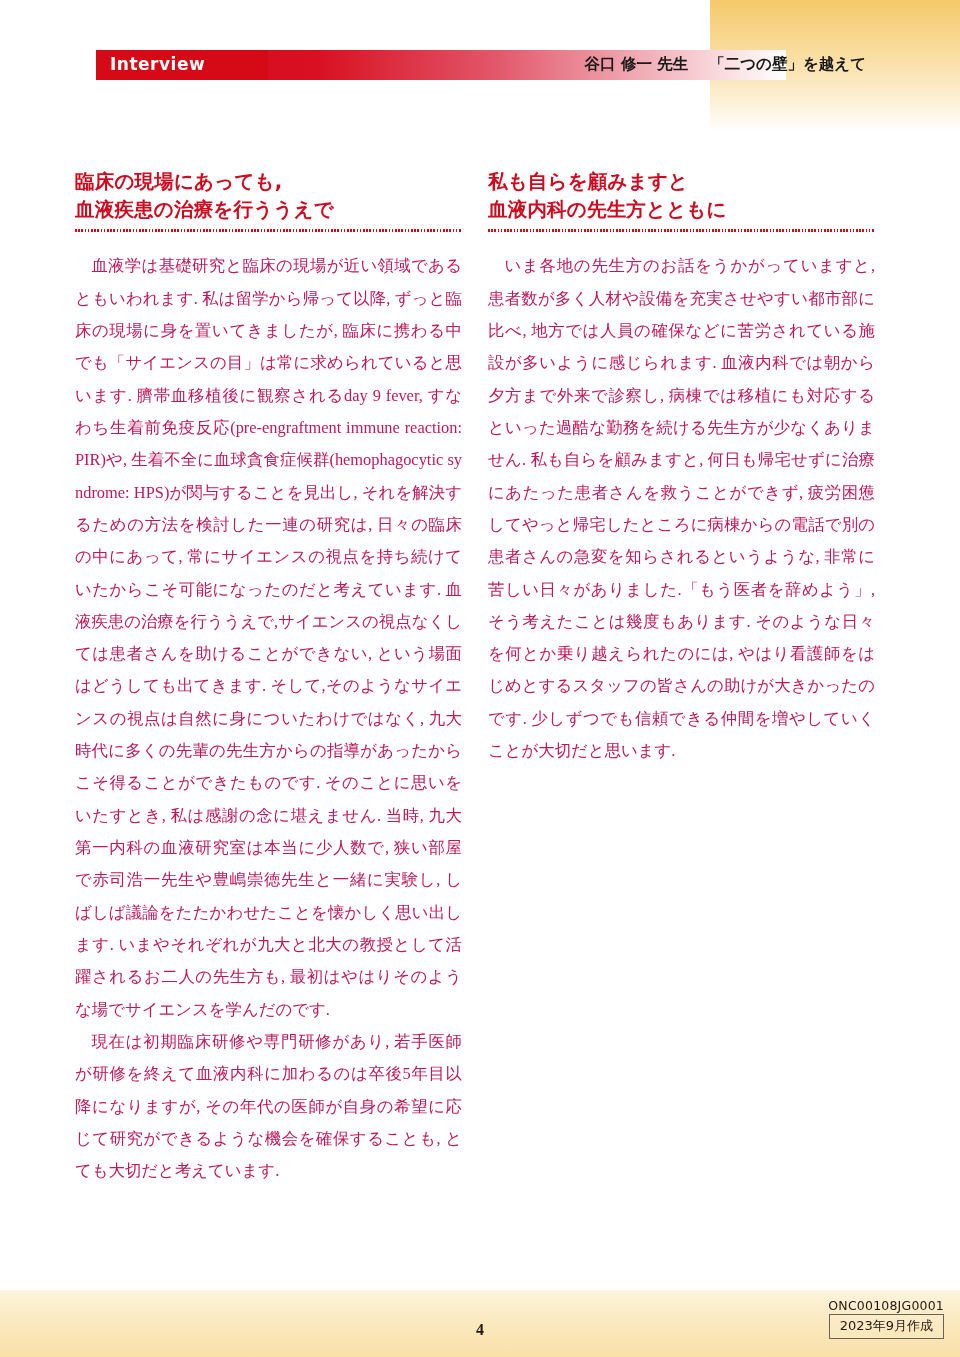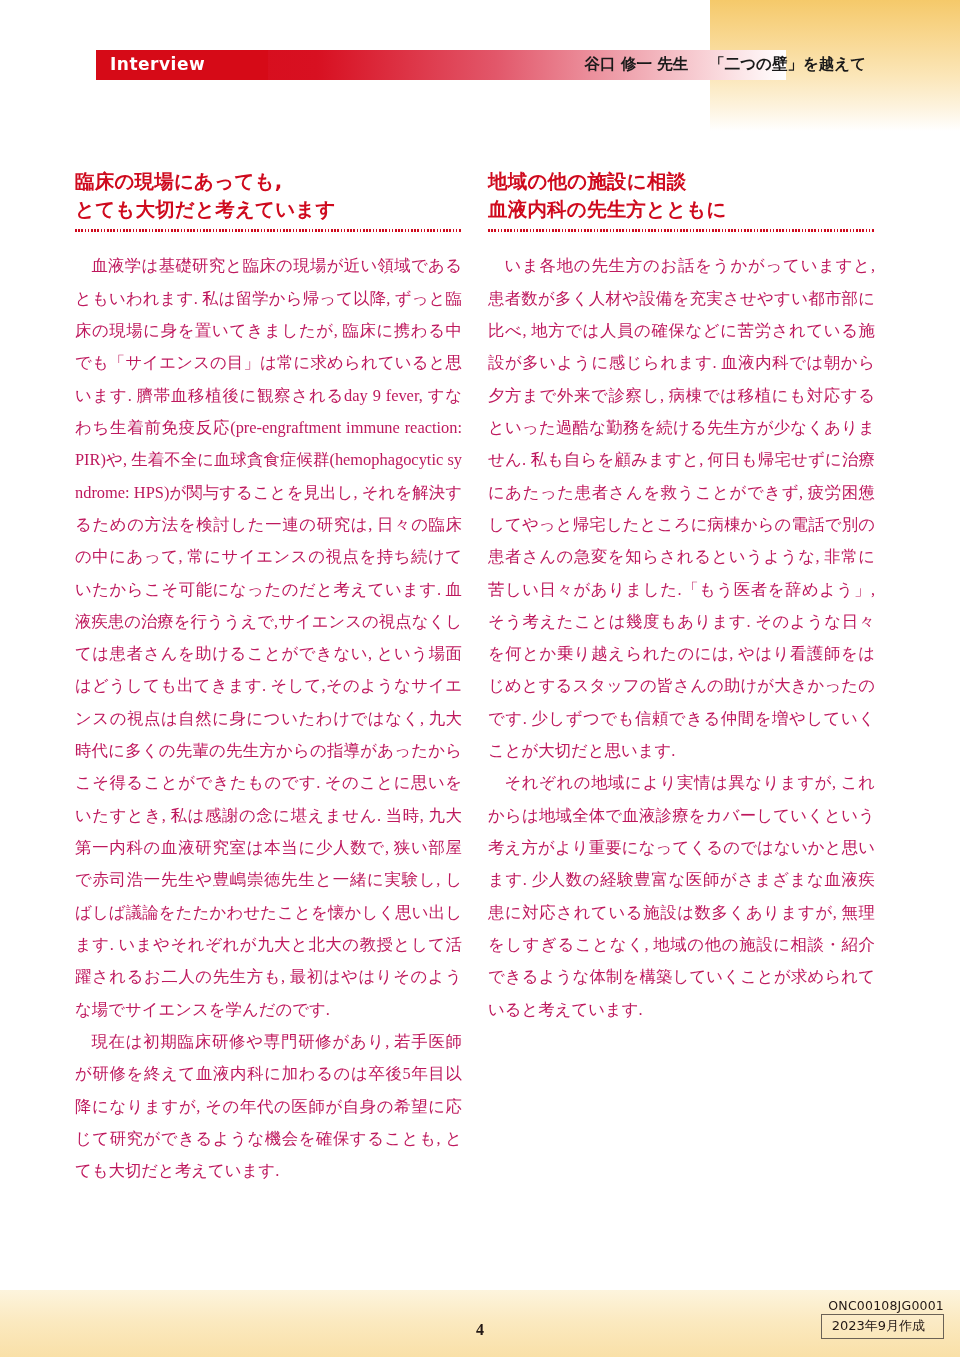--- a/index.html
+++ b/index.html
@@ -148,21 +148,21 @@
     font-family: "DejaVu Sans", sans-serif;
     font-size: 12.5px;
     letter-spacing: 0.2px;
     text-align: center;
   }
   .doc-date {
     position: absolute;
     right: 16px;
     bottom: 18px;
     border: 1px solid #6b6256;
-    padding: 2px 18px 3px 10px;
+    padding: 2px 10px 3px 10px;
     color: #231815;
     font-family: "DejaVu Sans", sans-serif;
     font-size: 13px;
     background: rgba(255,255,255,0.08);
   }
 </style>
 </head>
 <body>
 
 <div class="page">
@@ -180,38 +180,37 @@
       <span class="sep"></span>
       <span>「二つの壁」を越えて</span>
     </div>
   </div>
 
   <div class="columns">
 
     <div class="column">
       <h2 class="section-heading">
         <span>臨床の現場にあっても,</span><br>
-        <span>とても大切だと考えています</span>
+        <span>血液疾患の治療を行ううえで</span>
       </h2>
       <div class="heading-rule"></div>
       <div class="body-text">
         <p>血液学は基礎研究と臨床の現場が近い領域であるともいわれます. 私は留学から帰って以降, ずっと臨床の現場に身を置いてきましたが, 臨床に携わる中でも「サイエンスの目」は常に求められていると思います. 臍帯血移植後に観察されるday 9 fever, すなわち生着前免疫反応(pre-engraftment immune reaction: PIR)や, 生着不全に血球貪食症候群(hemophagocytic syndrome: HPS)が関与することを見出し, それを解決するための方法を検討した一連の研究は, 日々の臨床の中にあって, 常にサイエンスの視点を持ち続けていたからこそ可能になったのだと考えています. 血液疾患の治療を行ううえで,サイエンスの視点なくしては患者さんを助けることができない, という場面はどうしても出てきます. そして,そのようなサイエンスの視点は自然に身についたわけではなく, 九大時代に多くの先輩の先生方からの指導があったからこそ得ることができたものです. そのことに思いをいたすとき, 私は感謝の念に堪えません. 当時, 九大第一内科の血液研究室は本当に少人数で, 狭い部屋で赤司浩一先生や豊嶋崇徳先生と一緒に実験し, しばしば議論をたたかわせたことを懐かしく思い出します. いまやそれぞれが九大と北大の教授として活躍されるお二人の先生方も, 最初はやはりそのような場でサイエンスを学んだのです.</p>
         <p>現在は初期臨床研修や専門研修があり, 若手医師が研修を終えて血液内科に加わるのは卒後5年目以降になりますが, その年代の医師が自身の希望に応じて研究ができるような機会を確保することも, とても大切だと考えています.</p>
       </div>
     </div>
 
     <div class="column">
       <h2 class="section-heading">
-        <span>地域の他の施設に相談</span><br>
+        <span>私も自らを顧みますと</span><br>
         <span>血液内科の先生方とともに</span>
       </h2>
       <div class="heading-rule"></div>
       <div class="body-text">
         <p>いま各地の先生方のお話をうかがっていますと, 患者数が多く人材や設備を充実させやすい都市部に比べ, 地方では人員の確保などに苦労されている施設が多いように感じられます. 血液内科では朝から夕方まで外来で診察し, 病棟では移植にも対応するといった過酷な勤務を続ける先生方が少なくありません. 私も自らを顧みますと, 何日も帰宅せずに治療にあたった患者さんを救うことができず, 疲労困憊してやっと帰宅したところに病棟からの電話で別の患者さんの急変を知らされるというような, 非常に苦しい日々がありました.「もう医者を辞めよう」, そう考えたことは幾度もあります. そのような日々を何とか乗り越えられたのには, やはり看護師をはじめとするスタッフの皆さんの助けが大きかったのです. 少しずつでも信頼できる仲間を増やしていくことが大切だと思います.</p>
-        <p>それぞれの地域により実情は異なりますが, これからは地域全体で血液診療をカバーしていくという考え方がより重要になってくるのではないかと思います. 少人数の経験豊富な医師がさまざまな血液疾患に対応されている施設は数多くありますが, 無理をしすぎることなく, 地域の他の施設に相談・紹介できるような体制を構築していくことが求められていると考えています.</p>
       </div>
     </div>
 
   </div>
 
   <div class="footer-band">
     <div class="page-number">4</div>
     <div class="doc-code">ONC00108JG0001</div>
     <div class="doc-date">2023年9月作成</div>
   </div>

